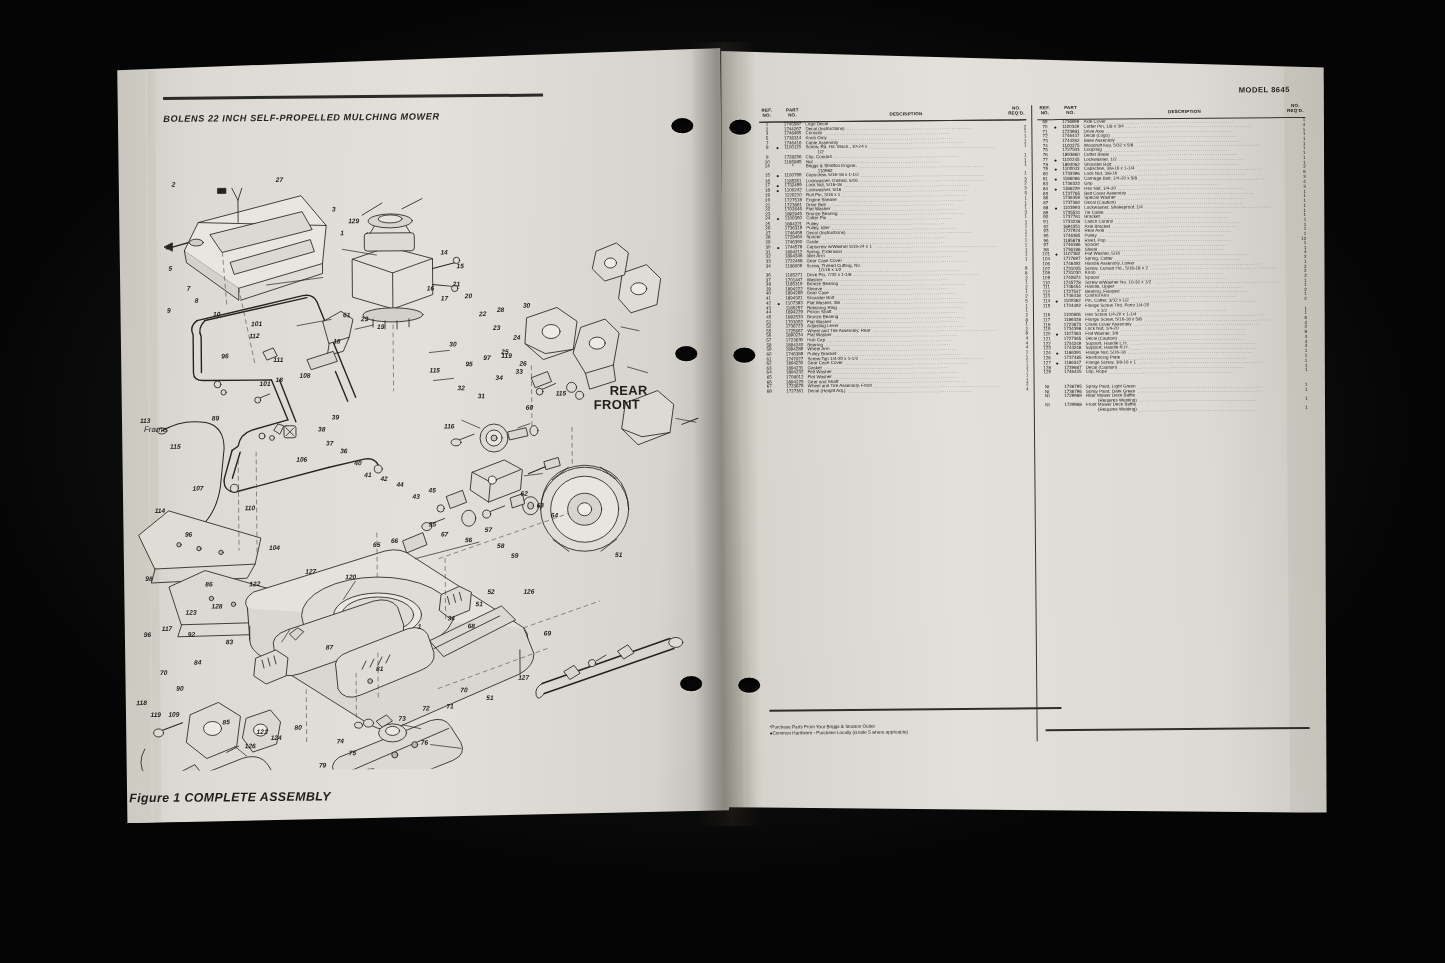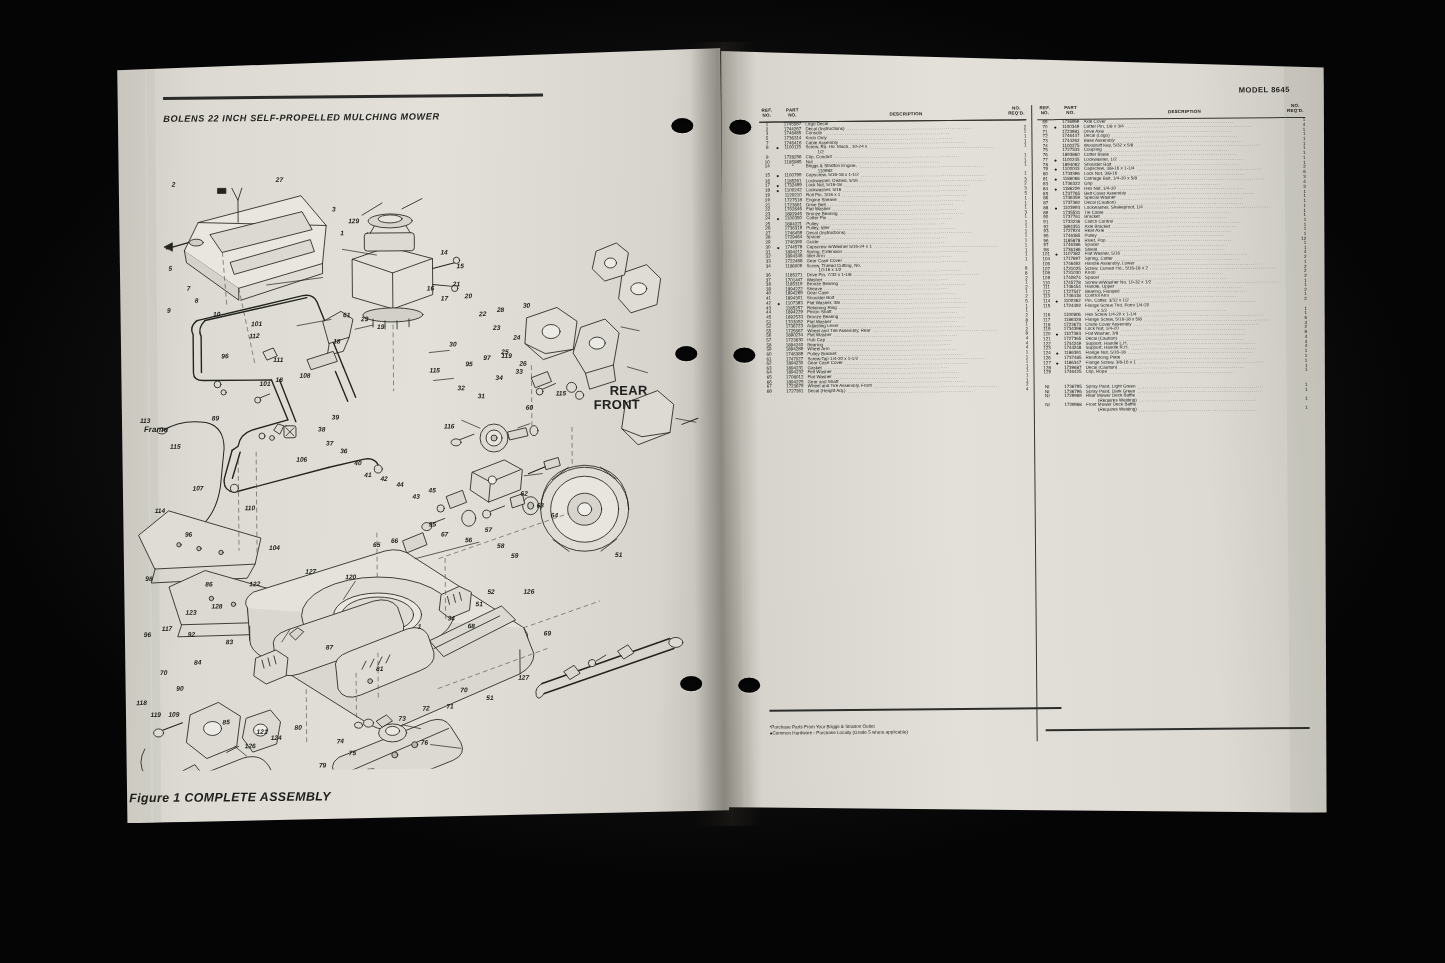--- a/index.html
+++ b/index.html
@@ -93,21 +93,21 @@
     white-space: nowrap;
   }
   .fig-caption {
     position: absolute; left: 8px; bottom: 18px;
     font-size: 12.4px; font-weight: bold; font-style: italic;
     letter-spacing: .4px; color: #1d1d1a;
     white-space: nowrap;
   }
   .diagram-label {
     position: absolute;
-    font-size: 8px; font-style: italic; font-weight: bold;
+    font-size: 8px; font-style: italic; font-weight: normal;
     color: #1f1f1c;
     white-space: nowrap;
   }
   .diagram-caps {
     position: absolute;
     font-size: 13px; font-weight: bold;
     color: #1f1f1c; letter-spacing: .3px;
     white-space: nowrap;
   }
   #diagram {

